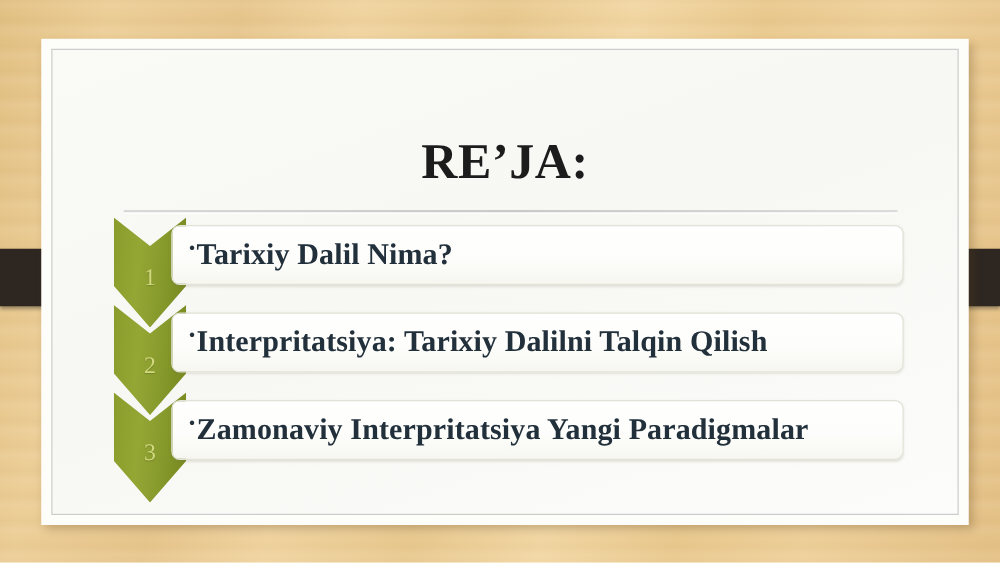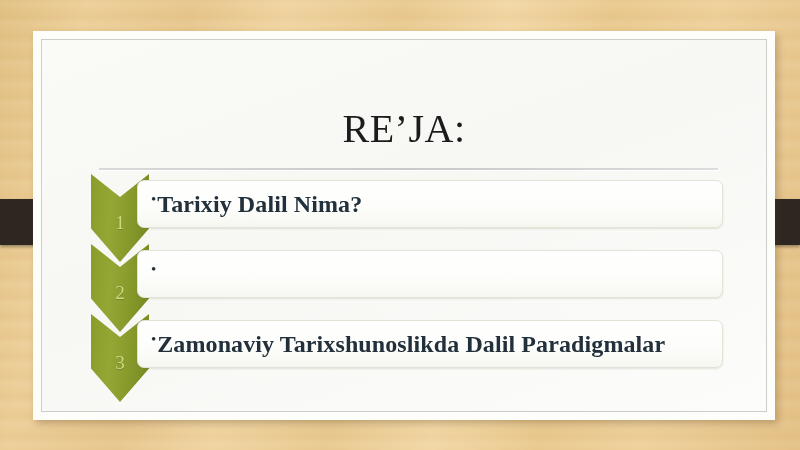--- a/index.html
+++ b/index.html
@@ -72,21 +72,21 @@
 
   
   .slide-title {
     position: absolute;
     left: 0;
     right: 0;
     top: 42px;
     text-align: center;
     font-family: "Liberation Serif", serif;
     font-size: 40px;
-    font-weight: 400;
+    font-weight: 700;
     color: #1c1c1c;
     letter-spacing: 0.5px;
     line-height: 1;
   }
 
   .title-rule {
     position: absolute;
     left: 57px;
     right: 48px;
     top: 128px;
@@ -217,25 +217,26 @@
       <div class="plan-row r1">
         <div class="plan-card">
           <span class="bullet-dot">•</span>
           <span class="card-text">Tarixiy Dalil Nima?</span>
         </div>
       </div>
 
       <div class="plan-row r2">
         <div class="plan-card">
           <span class="bullet-dot">•</span>
+          <span class="card-text">Interpritatsiya: Tarixiy Dalilni Talqin Qilish</span>
         </div>
       </div>
 
       <div class="plan-row r3">
         <div class="plan-card">
           <span class="bullet-dot">•</span>
-          <span class="card-text">Zamonaviy Tarixshunoslikda Dalil Paradigmalar</span>
+          <span class="card-text">Zamonaviy Interpritatsiya Yangi Paradigmalar</span>
         </div>
       </div>
 
     </div>
   </div>
 </div>
 
 </body></html>

